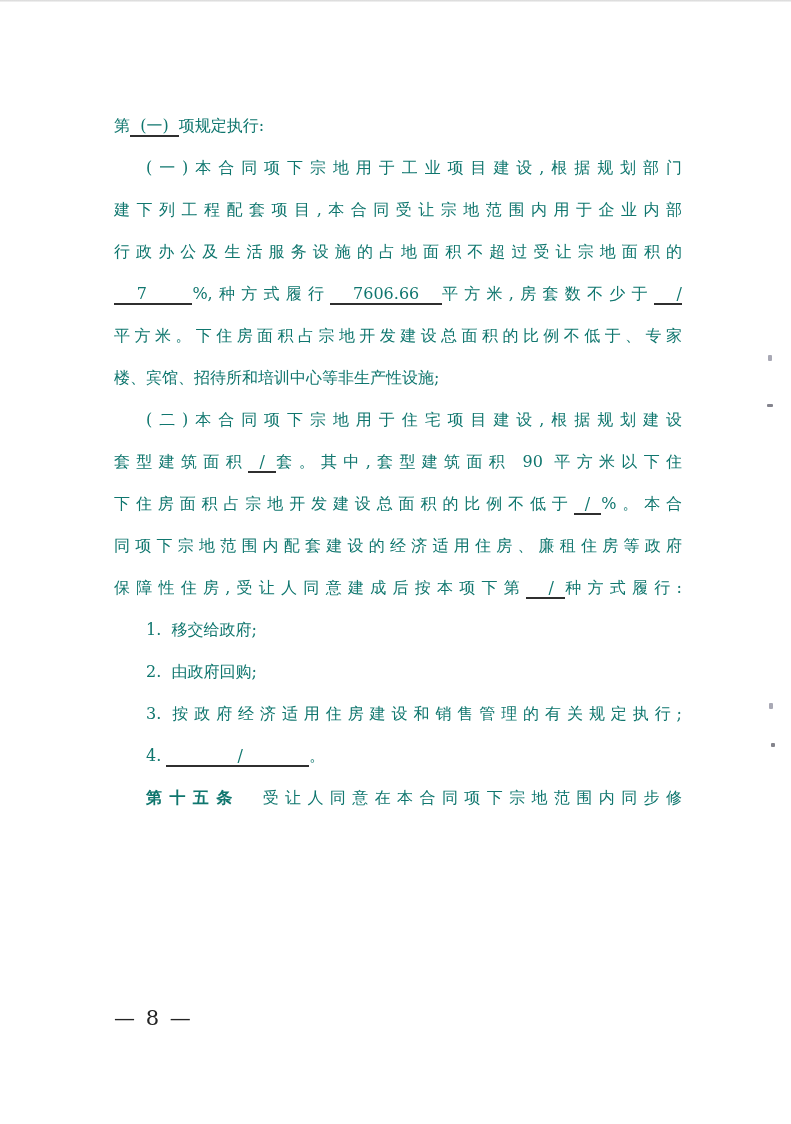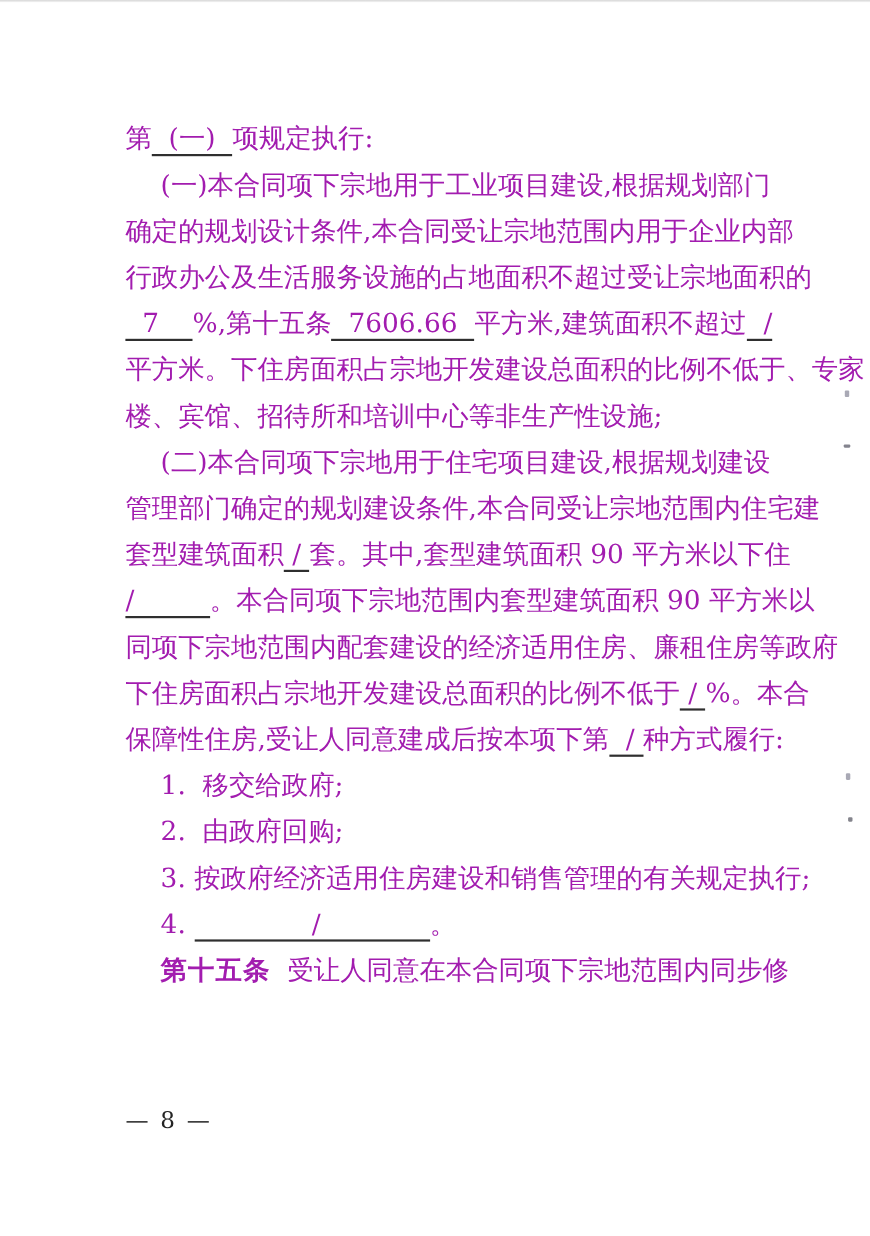--- a/index.html
+++ b/index.html
@@ -14,23 +14,23 @@
   }
   .scan-edge {
     position:absolute; top:0; left:0; width:100%; height:2px;
     background:linear-gradient(#d6d6d6,#f5f5f5);
   }
   .doc-lines {
     position:absolute; left:114px; top:105px; width:568px;
   }
   .line {
     height:42px; line-height:42px;
-    font-size:24px;
+    font-size:16px;
     white-space:nowrap;
-    color:#a21caf;
+    color:#0f766e;
   }
   .line.j {
     text-align:justify;
     text-align-last:justify;
   }
   .line.ind { padding-left:32px; }
   .u {
     border-bottom:2px solid #2f2f2f;
   }
   .b {
@@ -51,31 +51,29 @@
   }
 </style>
 </head>
 <body>
 
 <div class="page" style="background: rgb(255, 255, 255); color: rgb(43, 43, 43);">
   <div class="scan-edge"></div>
   <div class="doc-lines">
       <div class="line"><span>第</span><span class="u">&nbsp;&nbsp;(一)&nbsp;&nbsp;</span><span>项规定执行:</span></div>
       <div class="line j ind"><span>(一)本合同项下宗地用于工业项目建设,根据规划部门</span></div>
-      <div class="line j"><span>确定的规划设计条件,本合同受让宗地范围内用于企业内部</span></div>
+      <div class="line j"><span>建下列工程配套项目,本合同受让宗地范围内用于企业内部</span></div>
       <div class="line j"><span>行政办公及生活服务设施的占地面积不超过受让宗地面积的</span></div>
-      <div class="line j"><span class="u">&nbsp;&nbsp;7&nbsp;&nbsp;&nbsp;&nbsp;</span><span>%,第十五条</span><span class="u">&nbsp;&nbsp;7606.66&nbsp;&nbsp;</span><span>平方米,建筑面积不超过</span><span class="u">&nbsp;&nbsp;/</span></div>
+      <div class="line j"><span class="u">&nbsp;&nbsp;7&nbsp;&nbsp;&nbsp;&nbsp;</span><span>%,种方式履行</span><span class="u">&nbsp;&nbsp;7606.66&nbsp;&nbsp;</span><span>平方米,房套数不少于</span><span class="u">&nbsp;&nbsp;/</span></div>
       <div class="line j"><span>平方米。下住房面积占宗地开发建设总面积的比例不低于、专家</span></div>
       <div class="line"><span>楼、宾馆、招待所和培训中心等非生产性设施;</span></div>
       <div class="line j ind"><span>(二)本合同项下宗地用于住宅项目建设,根据规划建设</span></div>
-      <div class="line j"><span>管理部门确定的规划建设条件,本合同受让宗地范围内住宅建</span></div>
       <div class="line j"><span>套型建筑面积</span><span class="u">&nbsp;/&nbsp;</span><span>套。其中,套型建筑面积&nbsp;90&nbsp;平方米以下住</span></div>
-      <div class="line j"><span class="u">/&nbsp;&nbsp;&nbsp;&nbsp;&nbsp;&nbsp;&nbsp;&nbsp;&nbsp;</span><span>。本合同项下宗地范围内套型建筑面积&nbsp;90&nbsp;平方米以</span></div>
+      <div class="line j"><span>下住房面积占宗地开发建设总面积的比例不低于</span><span class="u">&nbsp;/&nbsp;</span><span>%。本合</span></div>
       <div class="line j"><span>同项下宗地范围内配套建设的经济适用住房、廉租住房等政府</span></div>
-      <div class="line j"><span>下住房面积占宗地开发建设总面积的比例不低于</span><span class="u">&nbsp;/&nbsp;</span><span>%。本合</span></div>
       <div class="line j"><span>保障性住房,受让人同意建成后按本项下第</span><span class="u">&nbsp;&nbsp;/&nbsp;</span><span>种方式履行:</span></div>
       <div class="line ind"><span>1.&nbsp;&nbsp;移交给政府;</span></div>
       <div class="line ind"><span>2.&nbsp;&nbsp;由政府回购;</span></div>
       <div class="line j ind"><span>3.&nbsp;按政府经济适用住房建设和销售管理的有关规定执行;</span></div>
       <div class="line ind"><span>4.&nbsp;</span><span class="u">&nbsp;&nbsp;&nbsp;&nbsp;&nbsp;&nbsp;&nbsp;&nbsp;&nbsp;&nbsp;&nbsp;&nbsp;&nbsp;&nbsp;/&nbsp;&nbsp;&nbsp;&nbsp;&nbsp;&nbsp;&nbsp;&nbsp;&nbsp;&nbsp;&nbsp;&nbsp;&nbsp;</span><span>。</span></div>
       <div class="line j ind"><span class="b">第十五条</span><span>&nbsp;&nbsp;受让人同意在本合同项下宗地范围内同步修</span></div>
     </div>
   <div class="footer-pageno">—&nbsp;8&nbsp;—</div>
 <div class="artifact" style="left: 768px; top: 355px; width: 4px; height: 6px; background: rgb(154, 154, 168);"></div>
     <div class="artifact" style="left: 767px; top: 404px; width: 6px; height: 3px; background: rgb(111, 111, 122);"></div>

